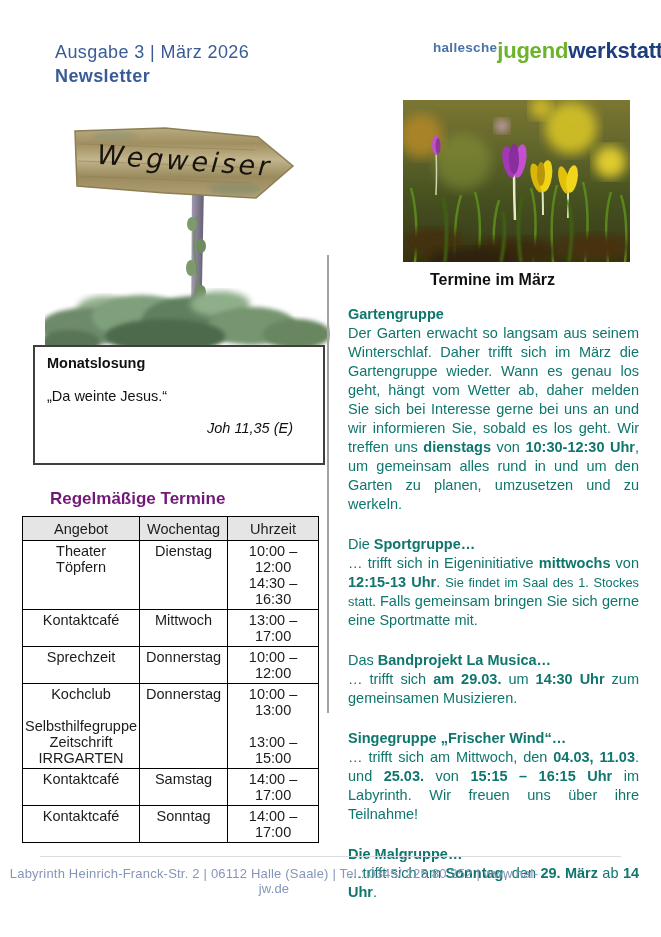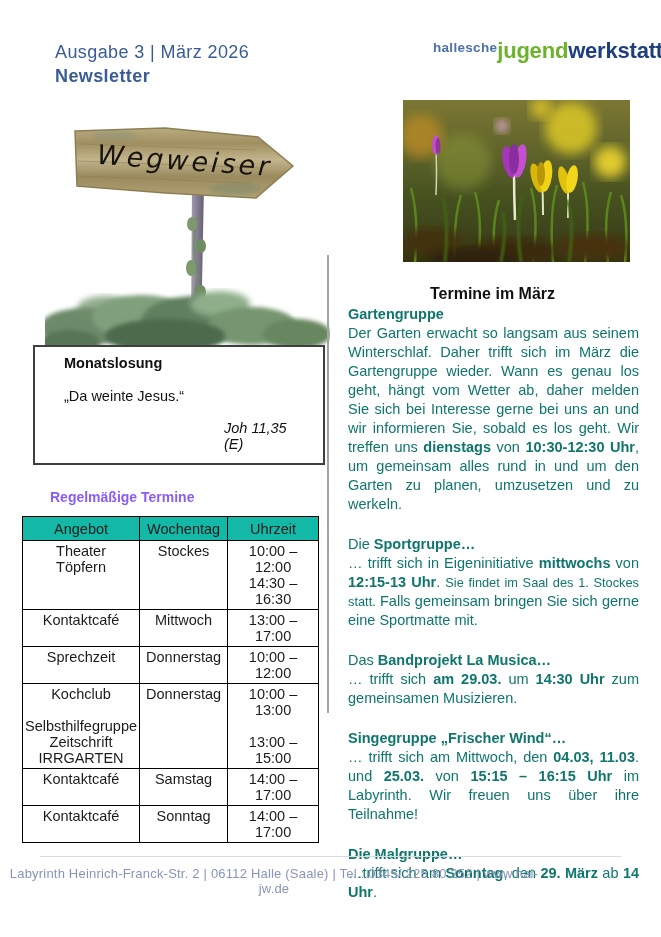--- a/index.html
+++ b/index.html
@@ -16,39 +16,39 @@
   .logo-main{font-size:22px;font-weight:700;letter-spacing:-.2px;line-height:22px;}
   .logo-main .g{color:#6cb32b;}
   .logo-main .n{color:#1e3e7e;}
   .logo-mark{margin-left:7px;margin-top:-2px;}
 
   
   .signpost{position:absolute;left:45px;top:106px;}
 
   
   .mbox{position:absolute;left:33px;top:345px;width:292px;height:120px;border:2px solid #3f3f3f;
-        padding:8px 29px;box-sizing:border-box;font-size:14.5px;color:#111;}
+        padding:8px 12px;box-sizing:border-box;font-size:14.5px;color:#111;}
   .mtitle{font-weight:700;}
   .mquote{margin-top:17px;}
   .mref{margin-top:16px;margin-left:160px;font-style:italic;}
 
   
-  .stitle{position:absolute;left:50px;top:489px;font-weight:700;font-size:14px;color:#8b5cf6;}
+  .stitle{position:absolute;left:50px;top:489px;font-weight:700;font-size:17px;color:#701a75;}
   .sched-wrap{position:absolute;left:22px;top:516px;}
   table.sched{border-collapse:collapse;border:1.5px solid #000;font-size:14.5px;color:#1c1c1c;table-layout:fixed;}
   table.sched th,table.sched td{border:1px solid #000;text-align:center;padding:2px 2px;line-height:16px;font-weight:400;}
-  table.sched th{background:#14b8a6;height:19px;vertical-align:middle;}
+  table.sched th{background:#e5e5e5;height:19px;vertical-align:middle;}
   table.sched td{vertical-align:top;}
 
   
   .divider{position:absolute;left:327px;top:255px;width:2px;height:458px;background:#a3a3a3;}
 
   
   .crocus{position:absolute;left:403px;top:100px;}
-  .rc-title{position:absolute;left:348px;top:271px;width:289px;text-align:center;font-weight:700;font-size:16px;color:#111;margin-top:14px;}
+  .rc-title{position:absolute;left:348px;top:271px;width:289px;text-align:center;font-weight:700;font-size:16px;color:#111;}
   .sections{position:absolute;left:348px;top:305px;width:291px;font-size:14.5px;line-height:19px;color:#0f766e;}
   .section{margin-bottom:21px;}
   .sec-body{text-align:justify;}
   .b{font-weight:700;}
   .sm{font-size:12.8px;}
 
   
   .footer-rule{position:absolute;left:40px;top:856px;width:581px;height:1px;background:#d9dce3;}
   .footer{position:absolute;left:0;top:866px;width:548px;text-align:center;color:#8795ba;font-size:13px;letter-spacing:.2px;}
 </style>
@@ -151,21 +151,21 @@
             <th>Uhrzeit</th>
           </tr>
         </thead>
       <tbody id="sched-body">
           <tr style="height: 32px;">
             <td>
               <div>Theater</div>
               <div>Töpfern</div>
             </td>
             <td>
-              <div>Stockes</div>
+              <div>Dienstag</div>
             </td>
             <td>
               <div>10:00 – 12:00</div>
               <div>14:30 – 16:30</div>
             </td>
           </tr>
           <tr style="height: 23px;">
             <td>
               <div>Kontaktcafé</div>
             </td>

